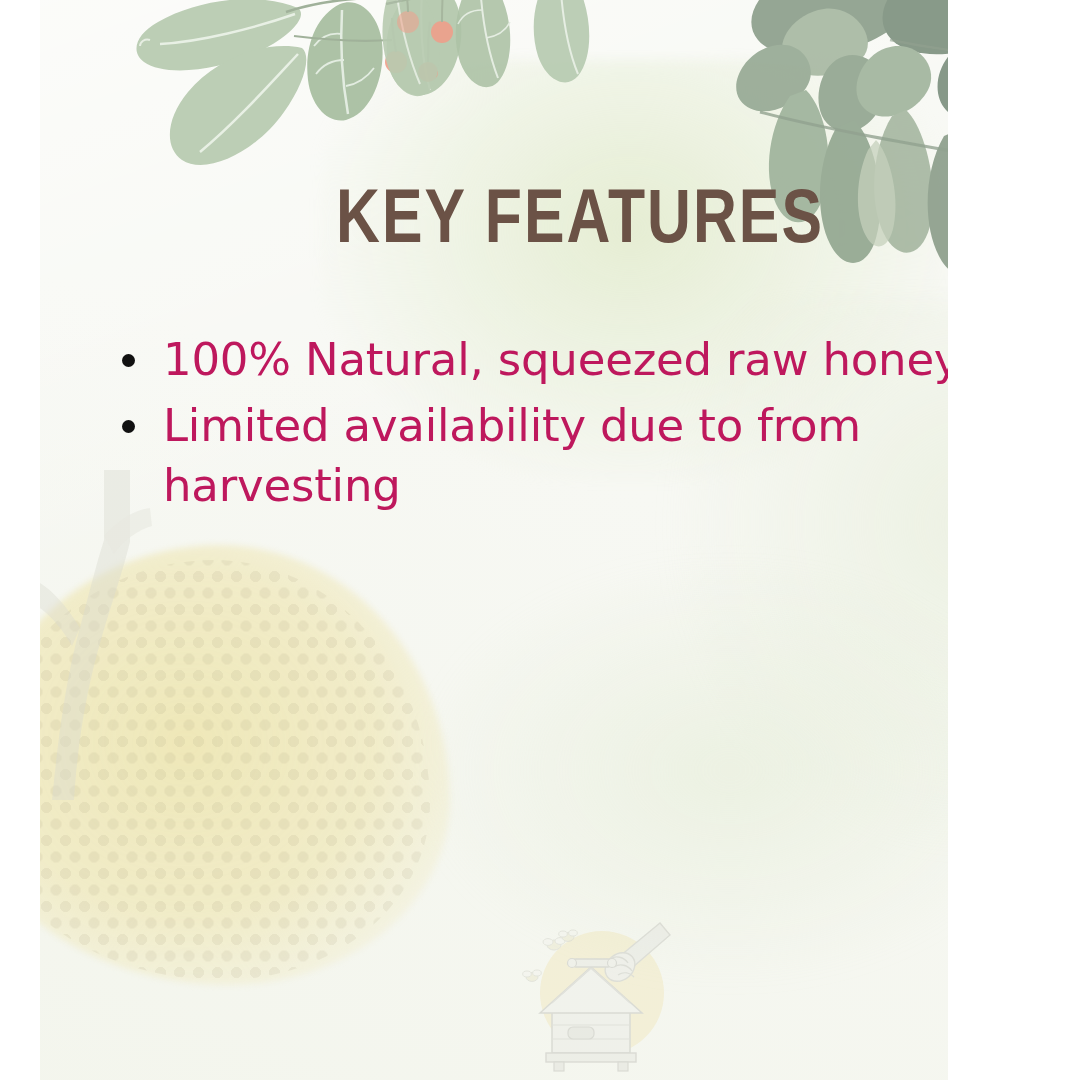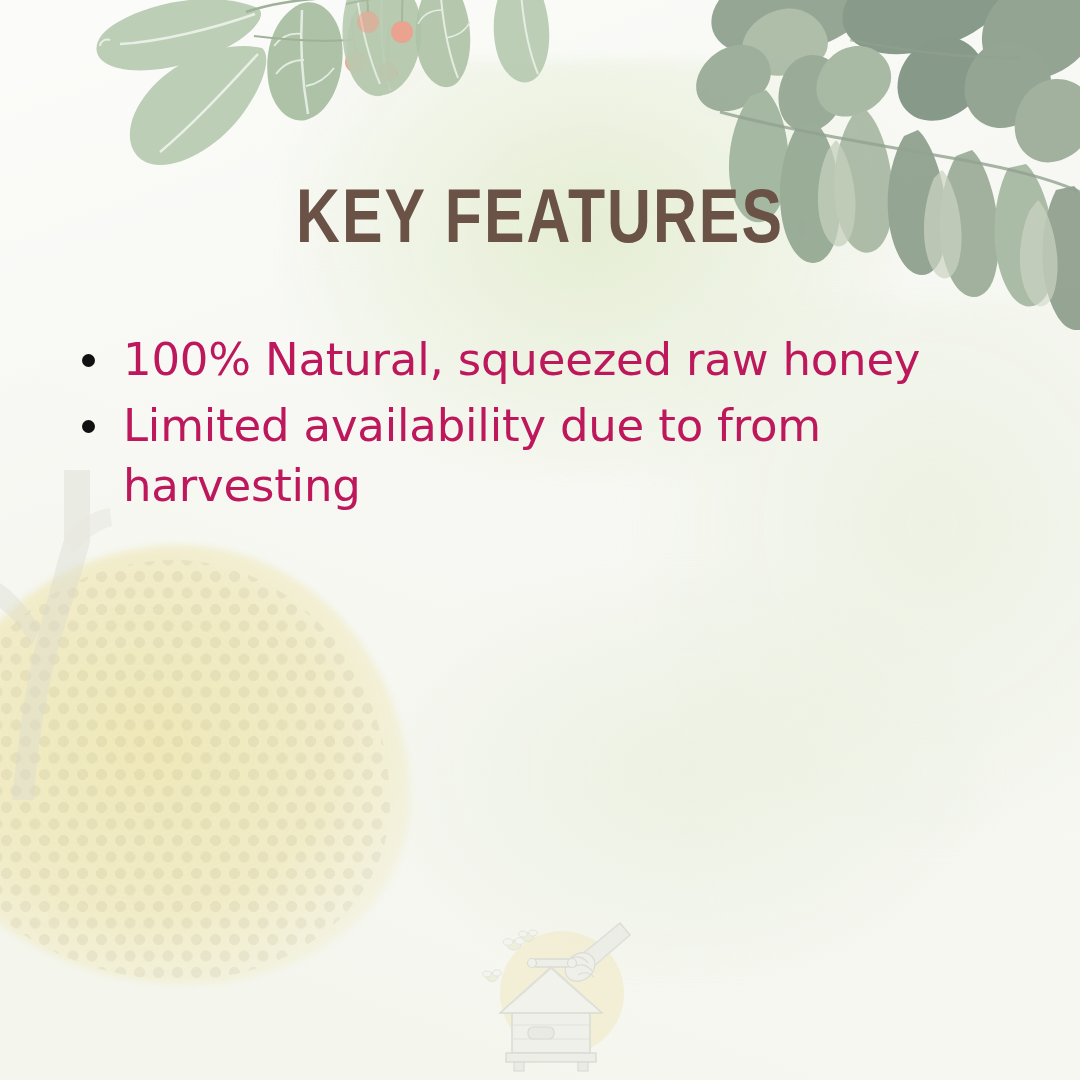--- a/index.html
+++ b/index.html
@@ -8,24 +8,25 @@
   }
   body {
     width: 1080px;
     height: 1080px;
     overflow: hidden;
     font-family: "Liberation Sans", sans-serif;
   }
 
   #poster {
     position: relative;
-    width: 1080px;
+    width: 908px;
     height: 1080px;
     background: #f7f8f3;
     overflow: hidden;
+    margin-left: 40px;
   }
 
   
   .wash {
     position: absolute;
     pointer-events: none;
   }
   .wash-green-top {
     left: 280px; top: 60px;
     width: 620px; height: 420px;

